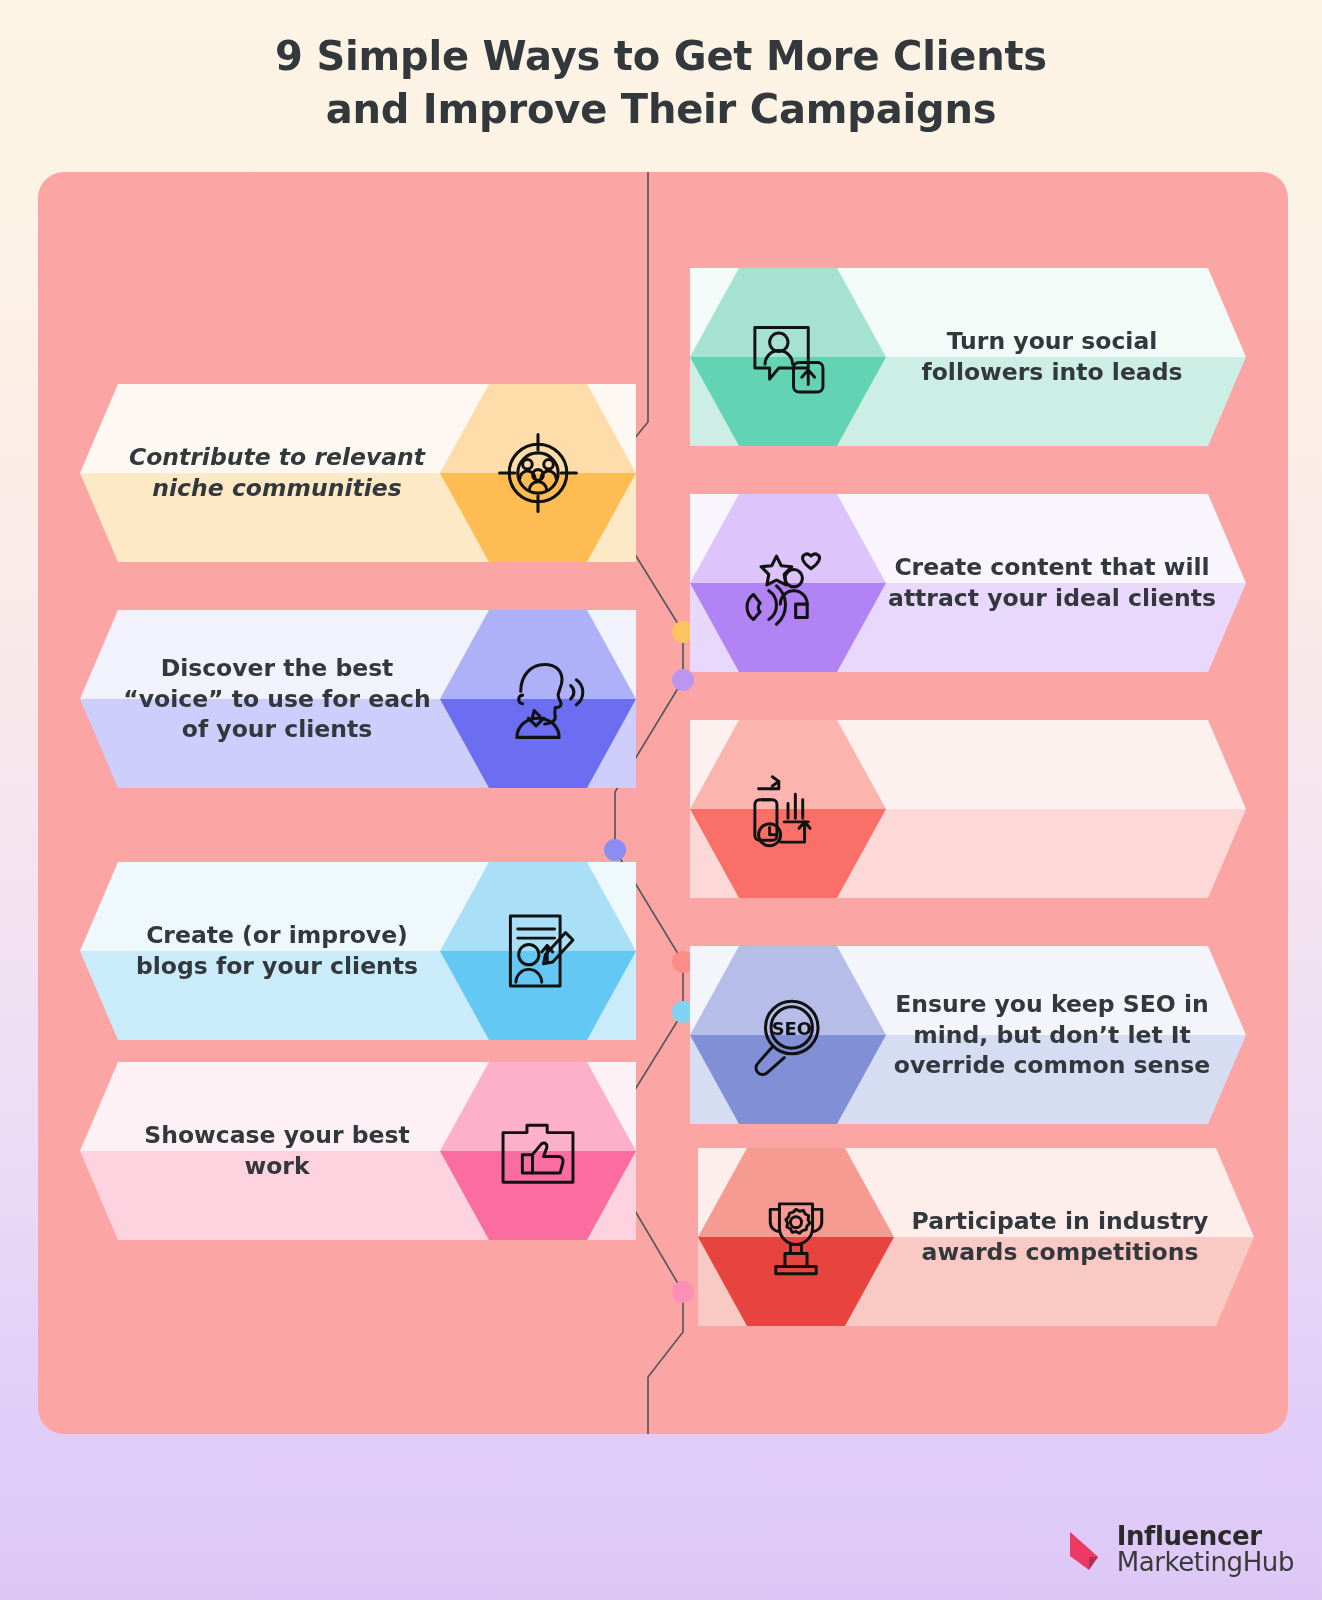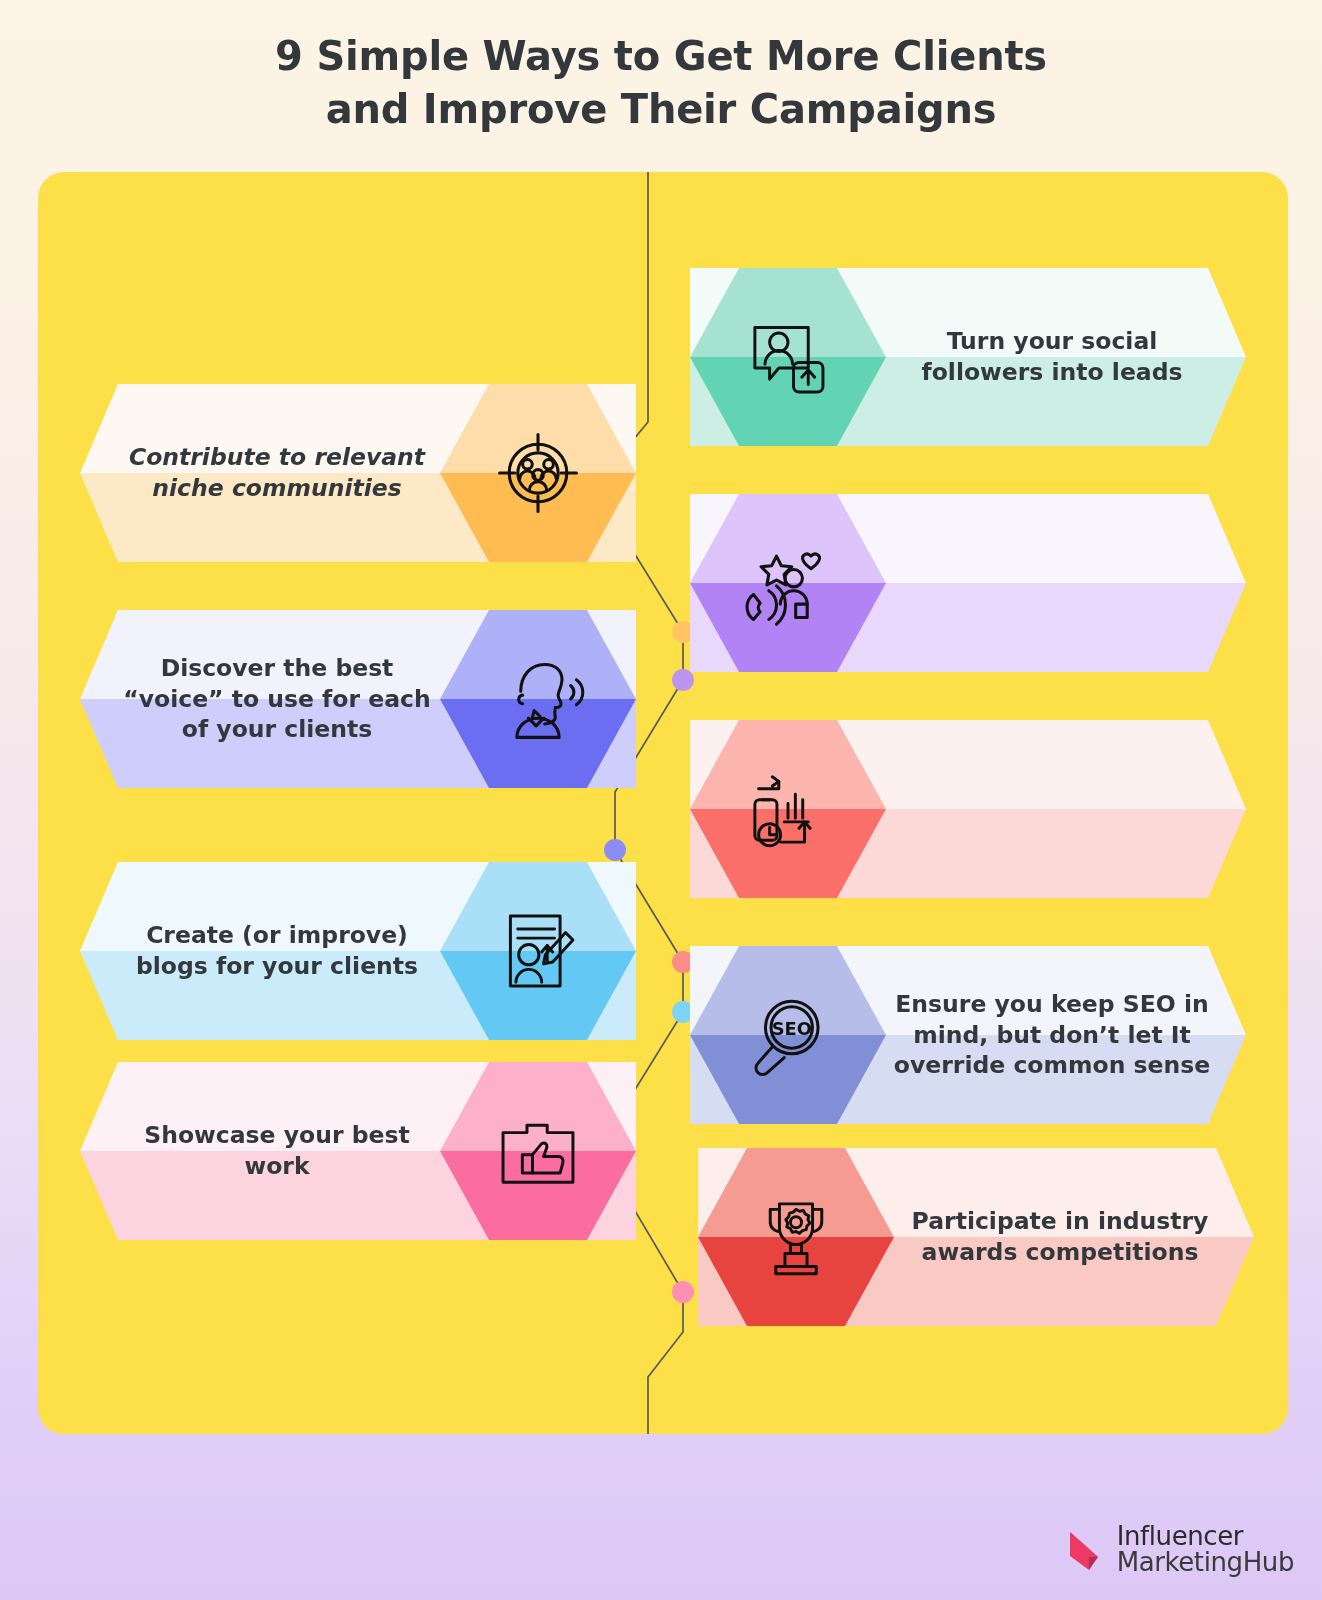--- a/index.html
+++ b/index.html
@@ -79,32 +79,32 @@
   .left .label { left:34px; right:196px; justify-content:center; text-align:center; }
   .left .ic { right:0; }
 
   
   #logo {
     position:absolute; right:28px; bottom:24px;
     display:flex; align-items:center; gap:7px;
   }
   #logo .mark { width:42px; height:46px; }
   #logo .words { line-height:1.02; }
-  #logo .w1 { font-size:26px; font-weight:normal; color:#2b2b2b; letter-spacing:-0.4px; }
+  #logo .w1 { font-size:26px; font-weight:bold; color:#2b2b2b; letter-spacing:-0.4px; }
   #logo .w2 { font-size:26px; font-weight:400; color:#3a3a3a; letter-spacing:-0.4px; }
 </style>
 </head>
 <body style="background: linear-gradient(rgb(253, 244, 230) 0%, rgb(253, 243, 229) 12%, rgb(251, 238, 230) 26%, rgb(248, 234, 234) 40%, rgb(243, 227, 240) 56%, rgb(234, 220, 246) 72%, rgb(226, 208, 248) 86%, rgb(221, 199, 246) 100%);">
 
 <div id="title">
   <span class="ln">9 Simple Ways to Get More Clients</span>
   <span class="ln">and Improve Their Campaigns</span>
 </div>
 
-<div id="panel" style="background: #fde047;">
+<div id="panel" style="background: #fca5a5;">
 
   <svg id="connector" viewBox="0 0 1250 1262" preserveAspectRatio="none">
     <polyline id="conn-line" fill="none" stroke="#58595b" stroke-width="1.7" points="610,0 610,250 577,290 577,350 645,460 645,508 577,620 577,678 645,790 645,840 577,950 577,1005 645,1120 645,1160 610,1205 610,1262"></polyline>
     <g id="conn-dots">
         <circle cx="577" cy="350" r="11" fill="#72d9bb"></circle>
         <circle cx="645" cy="460" r="11" fill="#fdc45f"></circle>
         <circle cx="645" cy="508" r="11" fill="#bb95f0"></circle>
         <circle cx="577" cy="678" r="11" fill="#8b8df4"></circle>
         <circle cx="645" cy="790" r="11" fill="#fb8c86"></circle>
         <circle cx="645" cy="840" r="11" fill="#7fd3f5"></circle>
@@ -172,20 +172,21 @@
       <path fill="none" stroke="#111" stroke-width="3.2" stroke-linecap="round" stroke-linejoin="round" d="M38 22 l5 10 11 1 -8 8 2 11 -10 -5 -10 5 2 -11 -8 -8 11 -1 Z"></path>
       <path fill="none" stroke="#111" stroke-width="3.2" stroke-linecap="round" stroke-linejoin="round" d="M74 22 c4 -5 11 -1 8 5 -2 4 -8 8 -8 8 s-6 -4 -8 -8 c-3 -6 4 -10 8 -5 Z"></path>
       <circle fill="none" stroke="#111" stroke-width="3.2" stroke-linecap="round" stroke-linejoin="round" cx="56" cy="45" r="9"></circle>
       <path fill="none" stroke="#111" stroke-width="3.2" stroke-linecap="round" stroke-linejoin="round" d="M42 72 a14 14 0 0 1 28 0"></path>
       <path fill="none" stroke="#111" stroke-width="3.2" stroke-linecap="round" stroke-linejoin="round" d="M58 72 h12 v14 h-12 Z"></path>
       <path fill="none" stroke="#111" stroke-width="3.2" stroke-linecap="round" stroke-linejoin="round" d="M14 88 a16 16 0 0 1 0 -26 l7 9 a6 6 0 0 0 0 9 Z"></path>
       <path fill="none" stroke="#111" stroke-width="3.2" stroke-linecap="round" stroke-linejoin="round" d="M30 58 a18 18 0 0 1 0 30"></path>
       <path fill="none" stroke="#111" stroke-width="3.2" stroke-linecap="round" stroke-linejoin="round" d="M38 53 a26 26 0 0 1 0 40"></path>
     </svg>
         </div>
+        <div class="label">Create content that will attract your ideal clients</div>
       </div>
       <div class="card left" style="left: 42px; width: 556px; top: 438px;">
         <div class="banner" style="width: 556px;">
           <div class="half top" style="background:#f2f2fd"></div>
           <div class="half bot" style="background:#cdcefb"></div>
         </div>
         <div class="hex">
           <div class="hh top" style="background:#aeb1f7"></div>
           <div class="hh bot" style="background:#6c6ef2"></div>
         </div>

